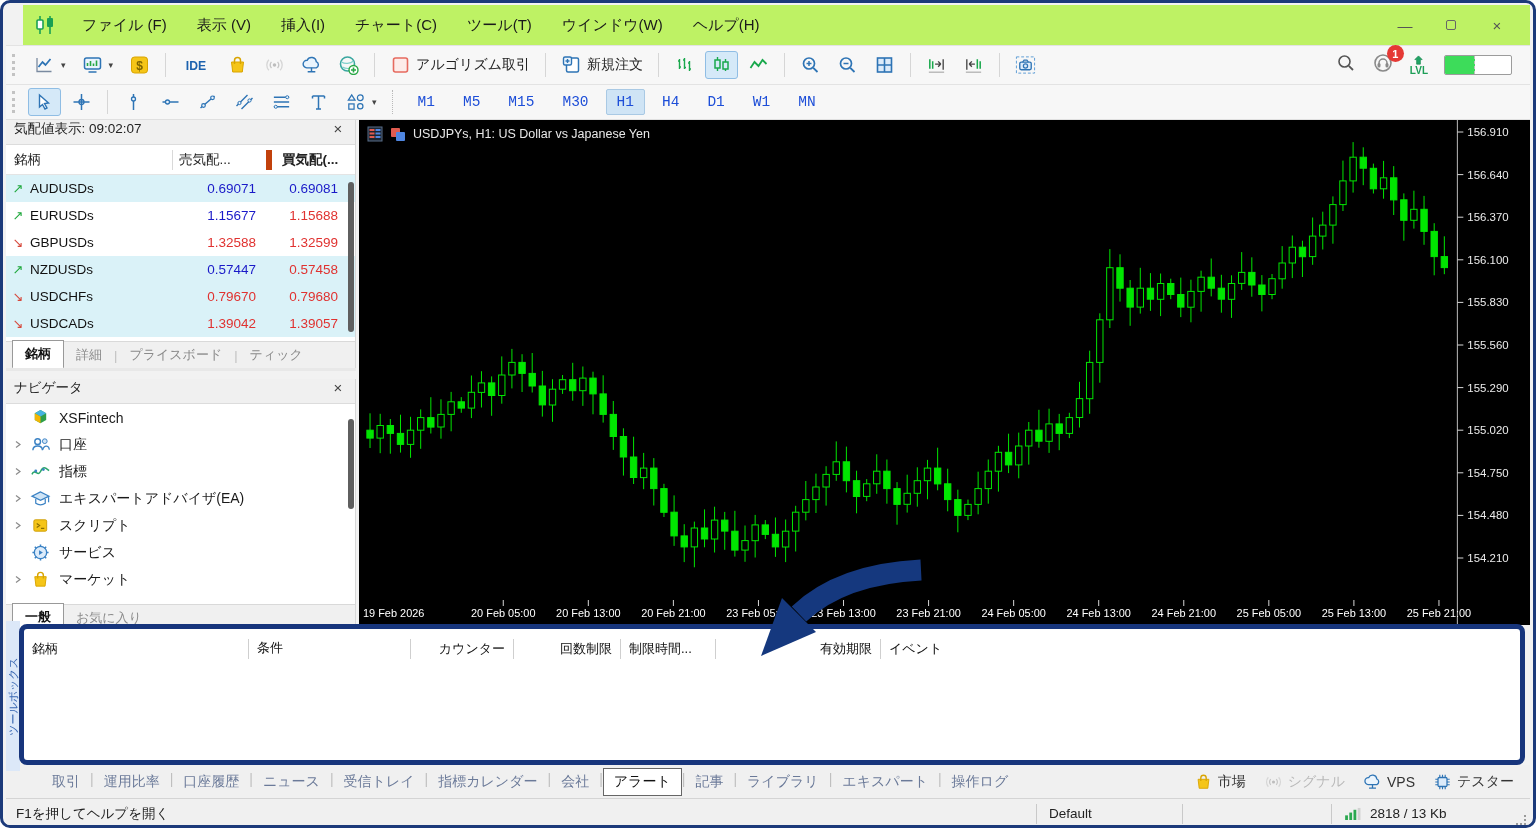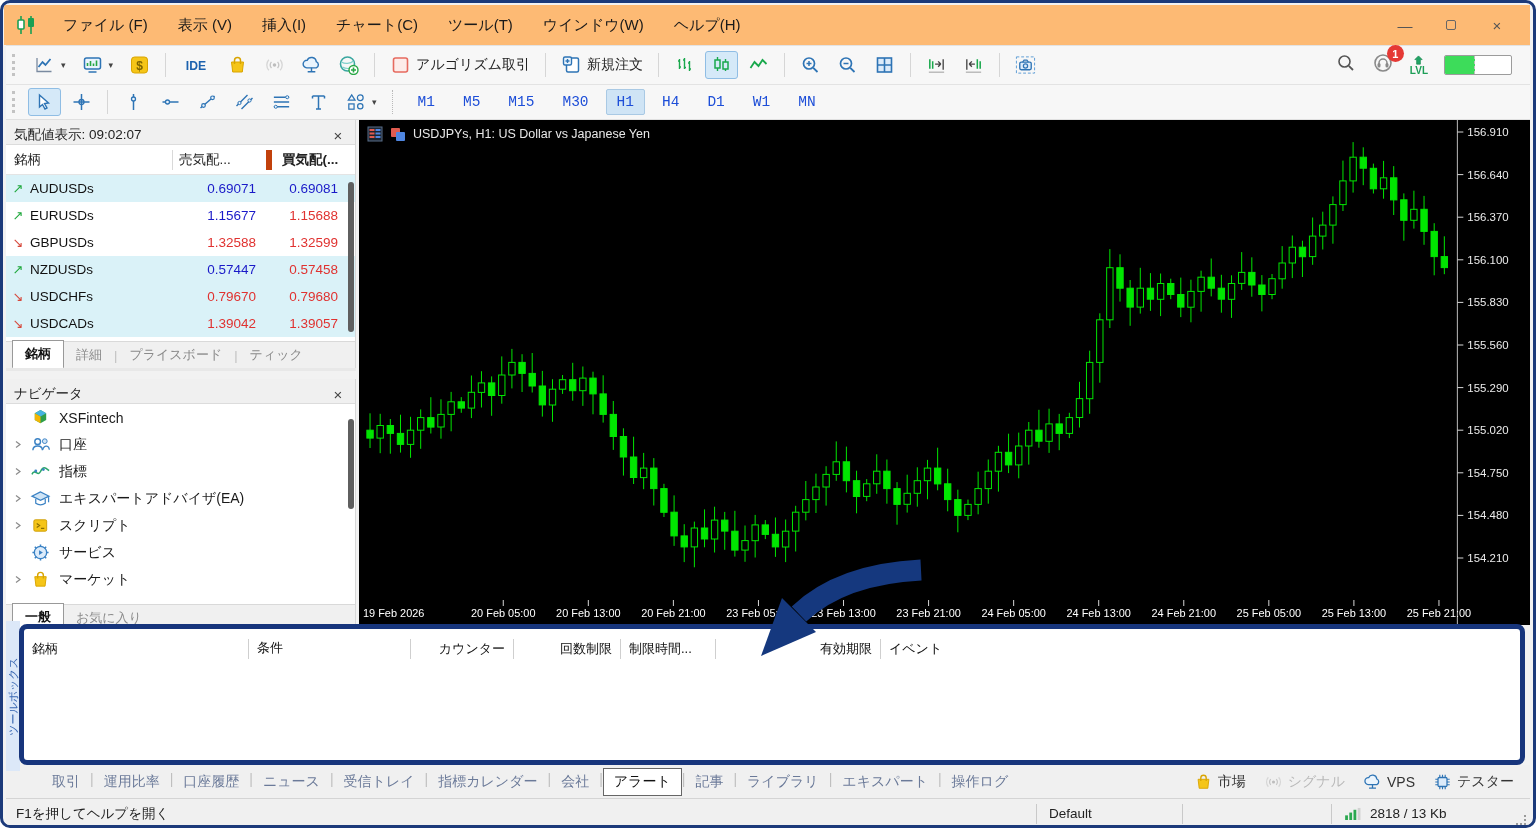--- a/index.html
+++ b/index.html
@@ -1,19 +1,19 @@
 <!DOCTYPE html>
 <html><head>
 <meta charset="utf-8">
 <style>
   html,body{margin:0;padding:0;background:#fff;font-family:"Liberation Sans","DejaVu Sans",sans-serif;}
   *{box-sizing:border-box;}
   .frame{position:relative;width:1536px;height:828px;border:3px solid #1c3a7a;border-radius:10px;background:#f2f2f2;overflow:hidden;}
   
-  .menubar{position:absolute;left:1px;top:2px;right:3px;height:40px;background:#fdba74;display:flex;align-items:center;padding-left:10px;}
+  .menubar{position:absolute;left:20px;top:2px;right:3px;height:40px;background:#bef264;display:flex;align-items:center;padding-left:10px;}
   .logo{width:24px;height:22px;margin-right:10px;display:flex;align-items:center;}
   .menu-item{padding:6px 15px;font-size:15px;color:#1a1a1a;cursor:default;}
   .win-controls{margin-left:auto;display:flex;align-items:center;gap:8px;padding-right:14px;}
   .win-btn{width:38px;height:28px;display:flex;align-items:center;justify-content:center;color:#555;font-size:15px;}
   .restore-box{width:10px;height:10px;border:1.5px solid #666;border-radius:2px;}
   
   .toolbar{position:absolute;left:3px;right:3px;display:flex;align-items:center;background:#f7f7f7;border-top:1px solid #e3e3e3;}
   .toolbar1{top:42px;height:39px;}
   .toolbar2{top:81px;height:36px;border-bottom:1px solid #e0e0e0;}
   .grip{width:6px;height:22px;border-left:3px dotted #c3c3c3;margin:0 8px 0 6px;}
@@ -27,21 +27,21 @@
   .tf.active{background:#cfe4f5;border-color:#a9c9e4;}
   .tb-right{margin-left:auto;display:flex;align-items:center;gap:16px;padding-right:18px;}
   .support-wrap{position:relative;}
   .badge{position:absolute;top:-7px;right:-10px;background:#e53935;color:#fff;border-radius:50%;min-width:17px;height:17px;font-size:11px;display:flex;align-items:center;justify-content:center;font-weight:bold;}
   .lvl{display:flex;flex-direction:column;align-items:center;line-height:1;}
   .lvl-label{font-size:10px;font-weight:bold;color:#1d9e57;}
   .battery{width:68px;height:20px;border:1px solid #9c9c9c;background:#fff;border-radius:2px;overflow:hidden;}
   .battery-fill{height:100%;width:45%;background:#3ddc5a;border-right:1px dashed #bdbdbd;}
   
   .panel{position:absolute;background:#fff;border-right:1px solid #d7d7d7;}
-  .panel-title{height:25px;background:#f0f0f0;border-bottom:1px solid #dcdcdc;display:flex;align-items:flex-end;padding:0 8px;font-size:13.5px;color:#222;}
+  .panel-title{height:25px;background:#f0f0f0;border-bottom:1px solid #dcdcdc;display:flex;align-items:flex-start;padding:0 8px;font-size:13.5px;color:#222;}
   .panel-close{margin-left:auto;color:#444;font-size:15px;width:18px;text-align:center;}
   .mw{left:3px;top:117px;width:350px;height:248px;}
   .mw-head{display:flex;height:30px;border-bottom:1px solid #e4e4e4;font-size:13.5px;color:#222;align-items:center;}
   .mw-head .c1{width:166px;padding-left:8px;}
   .mw-head .c2{width:94px;padding-left:6px;border-left:1px solid #d9d9d9;height:20px;line-height:20px;}
   .mw-head .c3{width:82px;padding-left:10px;border-left:6px solid #c2410c;height:20px;line-height:20px;font-weight:bold;}
   .mw-rows{position:relative;}
   .mwrow{display:flex;height:27px;align-items:center;font-size:13.5px;}
   .mwrow.hl{background:#daf2f8;}
   .mwrow .trend{width:24px;text-align:center;font-size:13px;}

